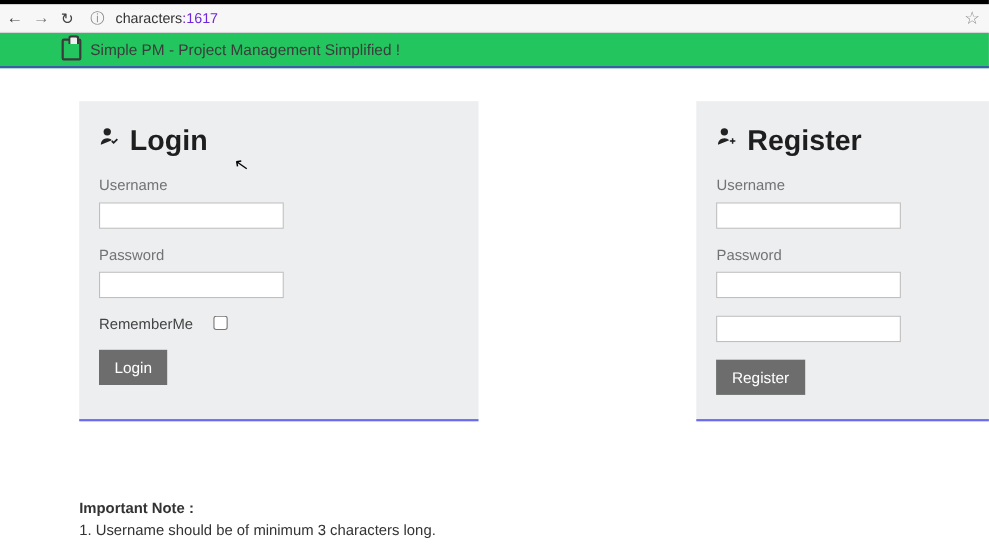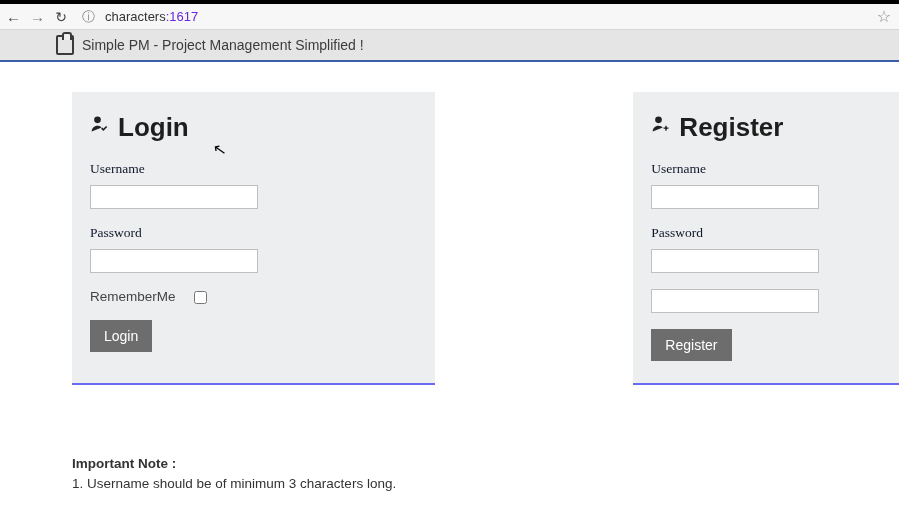--- a/index.html
+++ b/index.html
@@ -19,21 +19,21 @@
   .addr-row .reload { font-size: 14px; color: #444; width: 14px; text-align: center; }
   .addr-row .globe { color: #888; font-size: 13px; margin-left: 4px; }
   .addr-row .url { color: #333; }
   .addr-row .url .port { color: #6d28d9; }
   .addr-row .spacer { flex: 1; }
   .addr-row .star { color: #888; font-size: 16px; margin-right: 2px; }
 
   
   .app-bar {
     display: flex; align-items: center; height: 32px;
-    background: #e5e5e5; border-bottom: 2px solid #3b5fa7;
+    background: #22c55e; border-bottom: 2px solid #3b5fa7;
     padding-left: 56px; gap: 8px;
   }
   .app-bar .logo {
     width: 18px; height: 20px; border: 2px solid #3a3a3a; border-radius: 2px;
     position: relative; display: inline-block;
   }
   .app-bar .logo::before {
     content: ""; position: absolute; top: -5px; left: 4px; width: 6px; height: 6px;
     border: 2px solid #3a3a3a; border-bottom: none; border-radius: 3px 3px 0 0; background: #eef0f2;
   }
@@ -48,29 +48,29 @@
   }
   .panel.login { width: 374px; }
   .panel.register { width: 274px; padding-right: 0; }
 
   .panel h2 {
     font-size: 26px; font-weight: 700; color: #1e1e1e;
     display: flex; align-items: center; gap: 8px; margin-bottom: 18px;
   }
   .panel h2 .hicon { font-size: 20px; color: #222; position: relative; top: -1px; }
 
-  .field-label { font-size: 13.5px; color: #0f172a; margin-bottom: 8px; display: block; font-family: Liberation Serif, serif; }
+  .field-label { font-size: 13.5px; color: #737373; margin-bottom: 8px; display: block; }
   .field-input {
     width: 168px; height: 24px; border: 1px solid #bfbfbf;
     background: #fff; padding: 2px 4px; font-size: 13px; margin-bottom: 16px;
     display: block;
   }
   .register .field-input { width: 168px; }
 
-  .remember-row { display: flex; align-items: flex-end; gap: 18px; font-size: 13.5px; color: #444; margin-bottom: 16px; }
+  .remember-row { display: flex; align-items: flex-start; gap: 18px; font-size: 13.5px; color: #444; margin-bottom: 16px; }
   .remember-row input { width: 13px; height: 13px; }
 
   .btn {
     background: #6d6d6d; color: #fff; border: none;
     padding: 8px 14px; font-size: 14px; cursor: pointer;
   }
 
   
   .note { margin: 70px 0 0 72px; font-size: 13.5px; color: #333; line-height: 1.35; }
   .note .note-title { font-weight: 700; margin-bottom: 2px; }

